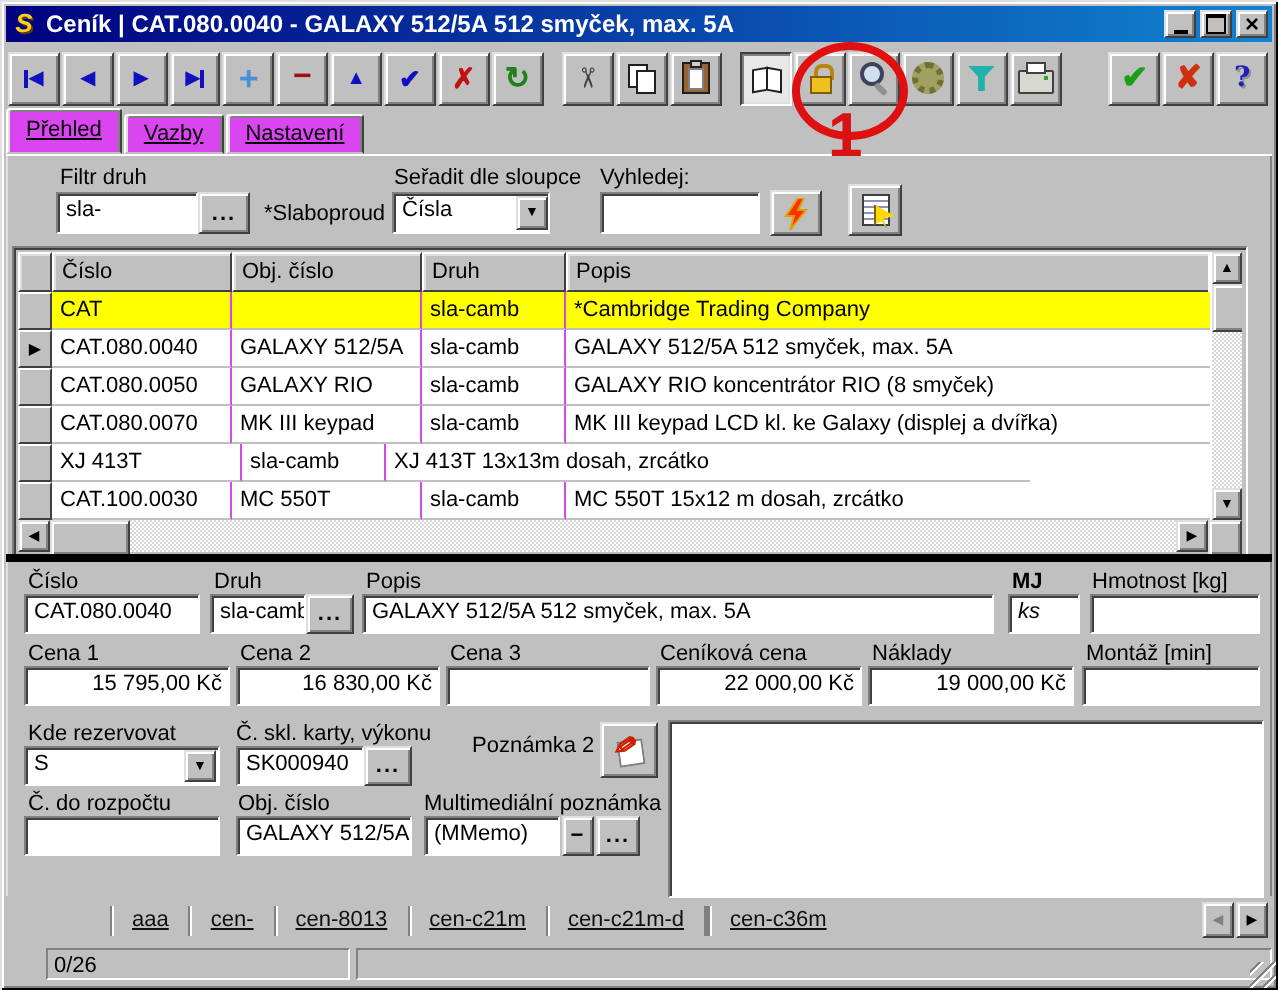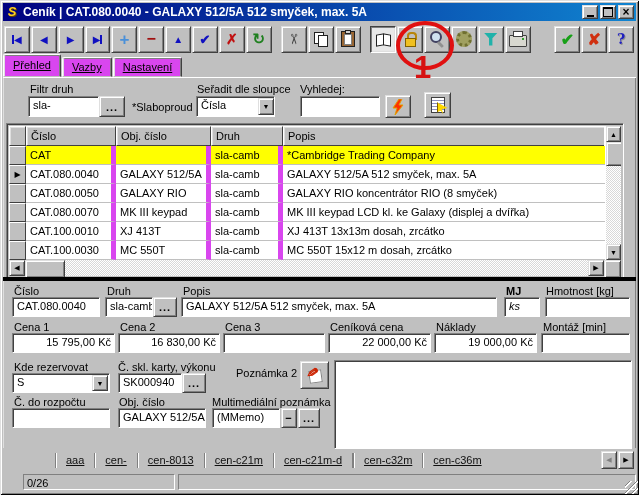--- a/index.html
+++ b/index.html
@@ -71,21 +71,21 @@
   .lbl{position:absolute;white-space:nowrap;}
   .valfield{box-sizing:border-box;padding:2px 3px 0 4px;overflow:hidden;white-space:nowrap;}
   .mini-btn{box-sizing:border-box;display:flex;align-items:center;justify-content:center;font-weight:bold;letter-spacing:1px;}
   .dd-btn{box-sizing:border-box;display:flex;align-items:center;justify-content:center;font-size:7px;}
   
   .gridbox{left:6px;top:123px;width:616px;height:154px;border:1px solid;border-color:#808080 #fff #fff #808080;box-shadow:inset 1px 1px 0 #404040;background:#c0c0c0;box-sizing:content-box;}
   .gridinner{position:absolute;left:2px;top:2px;width:612px;height:134px;background:#fff;overflow:hidden;}
   .ghrow,.grow{display:flex;width:597px;}
   .gh{height:20px;line-height:18px;box-sizing:border-box;padding:0 4px;background:#c0c0c0;border:1px solid;border-color:#fff #404040 #404040 #fff;box-shadow:inset 1px 1px 0 #dfdfdf;overflow:hidden;white-space:nowrap;}
   .grow{height:19px;}
-  .gc{box-sizing:border-box;height:19px;line-height:18px;padding:0 4px;border-right:5px solid #d946ef;border-bottom:1px solid #c0c0c0;overflow:hidden;white-space:nowrap;background:#fff;}
+  .gc{box-sizing:border-box;height:19px;line-height:18px;padding:0 4px;border-right:1px solid #d946ef;border-bottom:1px solid #c0c0c0;overflow:hidden;white-space:nowrap;background:#fff;}
   .grow.hl .gc{background:#ffff00;}
   .gind{box-sizing:border-box;width:17px;height:19px;background:#c0c0c0;border:1px solid;border-color:#fff #404040 #404040 #fff;display:flex;align-items:center;justify-content:center;font-size:8px;}
   .c1{width:90px;} .c2{width:95px;} .c3{width:72px;} .c4{width:322px;border-right:none;}
   .vscroll{position:absolute;left:597px;top:0;width:15px;height:134px;background:#c0c0c0;}
   .hscroll{position:absolute;left:2px;top:136px;width:595px;height:16px;}
   .sbtn{position:absolute;display:flex;align-items:center;justify-content:center;font-size:7px;box-sizing:border-box;}
   .track{background:conic-gradient(#fff 25%, #d8d8d8 0 50%, #fff 0 75%, #d8d8d8 0);background-size:2px 2px;}
   .corner{position:absolute;left:597px;top:136px;width:15px;height:16px;}
   .splitter{left:3px;top:277px;width:633px;height:4px;background:#000;}
   
@@ -259,21 +259,20 @@
       </div>
       <div class="grow">
         <span class="gind"></span>
         <span class="gc c1">CAT.080.0070</span>
         <span class="gc c2">MK III keypad</span>
         <span class="gc c3">sla-camb</span>
         <span class="gc c4">MK III keypad LCD kl. ke Galaxy (displej a dvířka)</span>
       </div>
       <div class="grow">
         <span class="gind"></span>
-        <span class="gc c1">CAT.100.0010</span>
         <span class="gc c2">XJ 413T</span>
         <span class="gc c3">sla-camb</span>
         <span class="gc c4">XJ 413T 13x13m dosah, zrcátko</span>
       </div>
       <div class="grow">
         <span class="gind"></span>
         <span class="gc c1">CAT.100.0030</span>
         <span class="gc c2">MC 550T</span>
         <span class="gc c3">sla-camb</span>
         <span class="gc c4">MC 550T 15x12 m dosah, zrcátko</span>
@@ -358,21 +357,20 @@
     <span class="vsep"></span>
     <span class="btab">cen-</span>
     <span class="vsep"></span>
     <span class="btab">cen-8013</span>
     <span class="vsep"></span>
     <span class="btab">cen-c21m</span>
     <span class="vsep"></span>
     <span class="btab">cen-c21m-d</span>
     <span class="vsep"></span>
     <span class="vsep"></span>
-    <span class="btab">cen-c32m</span>
     <span class="vsep"></span>
     <span class="btab">cen-c36m</span>
   </div>
   <span class="abs sbtn out" style="left:601px;top:451px;width:16px;height:18px;">
       <span style="color:#808080;">◀</span>
     </span>
   <span class="abs sbtn out" style="left:618px;top:451px;width:16px;height:18px;">
       <span>▶</span>
     </span>
 

